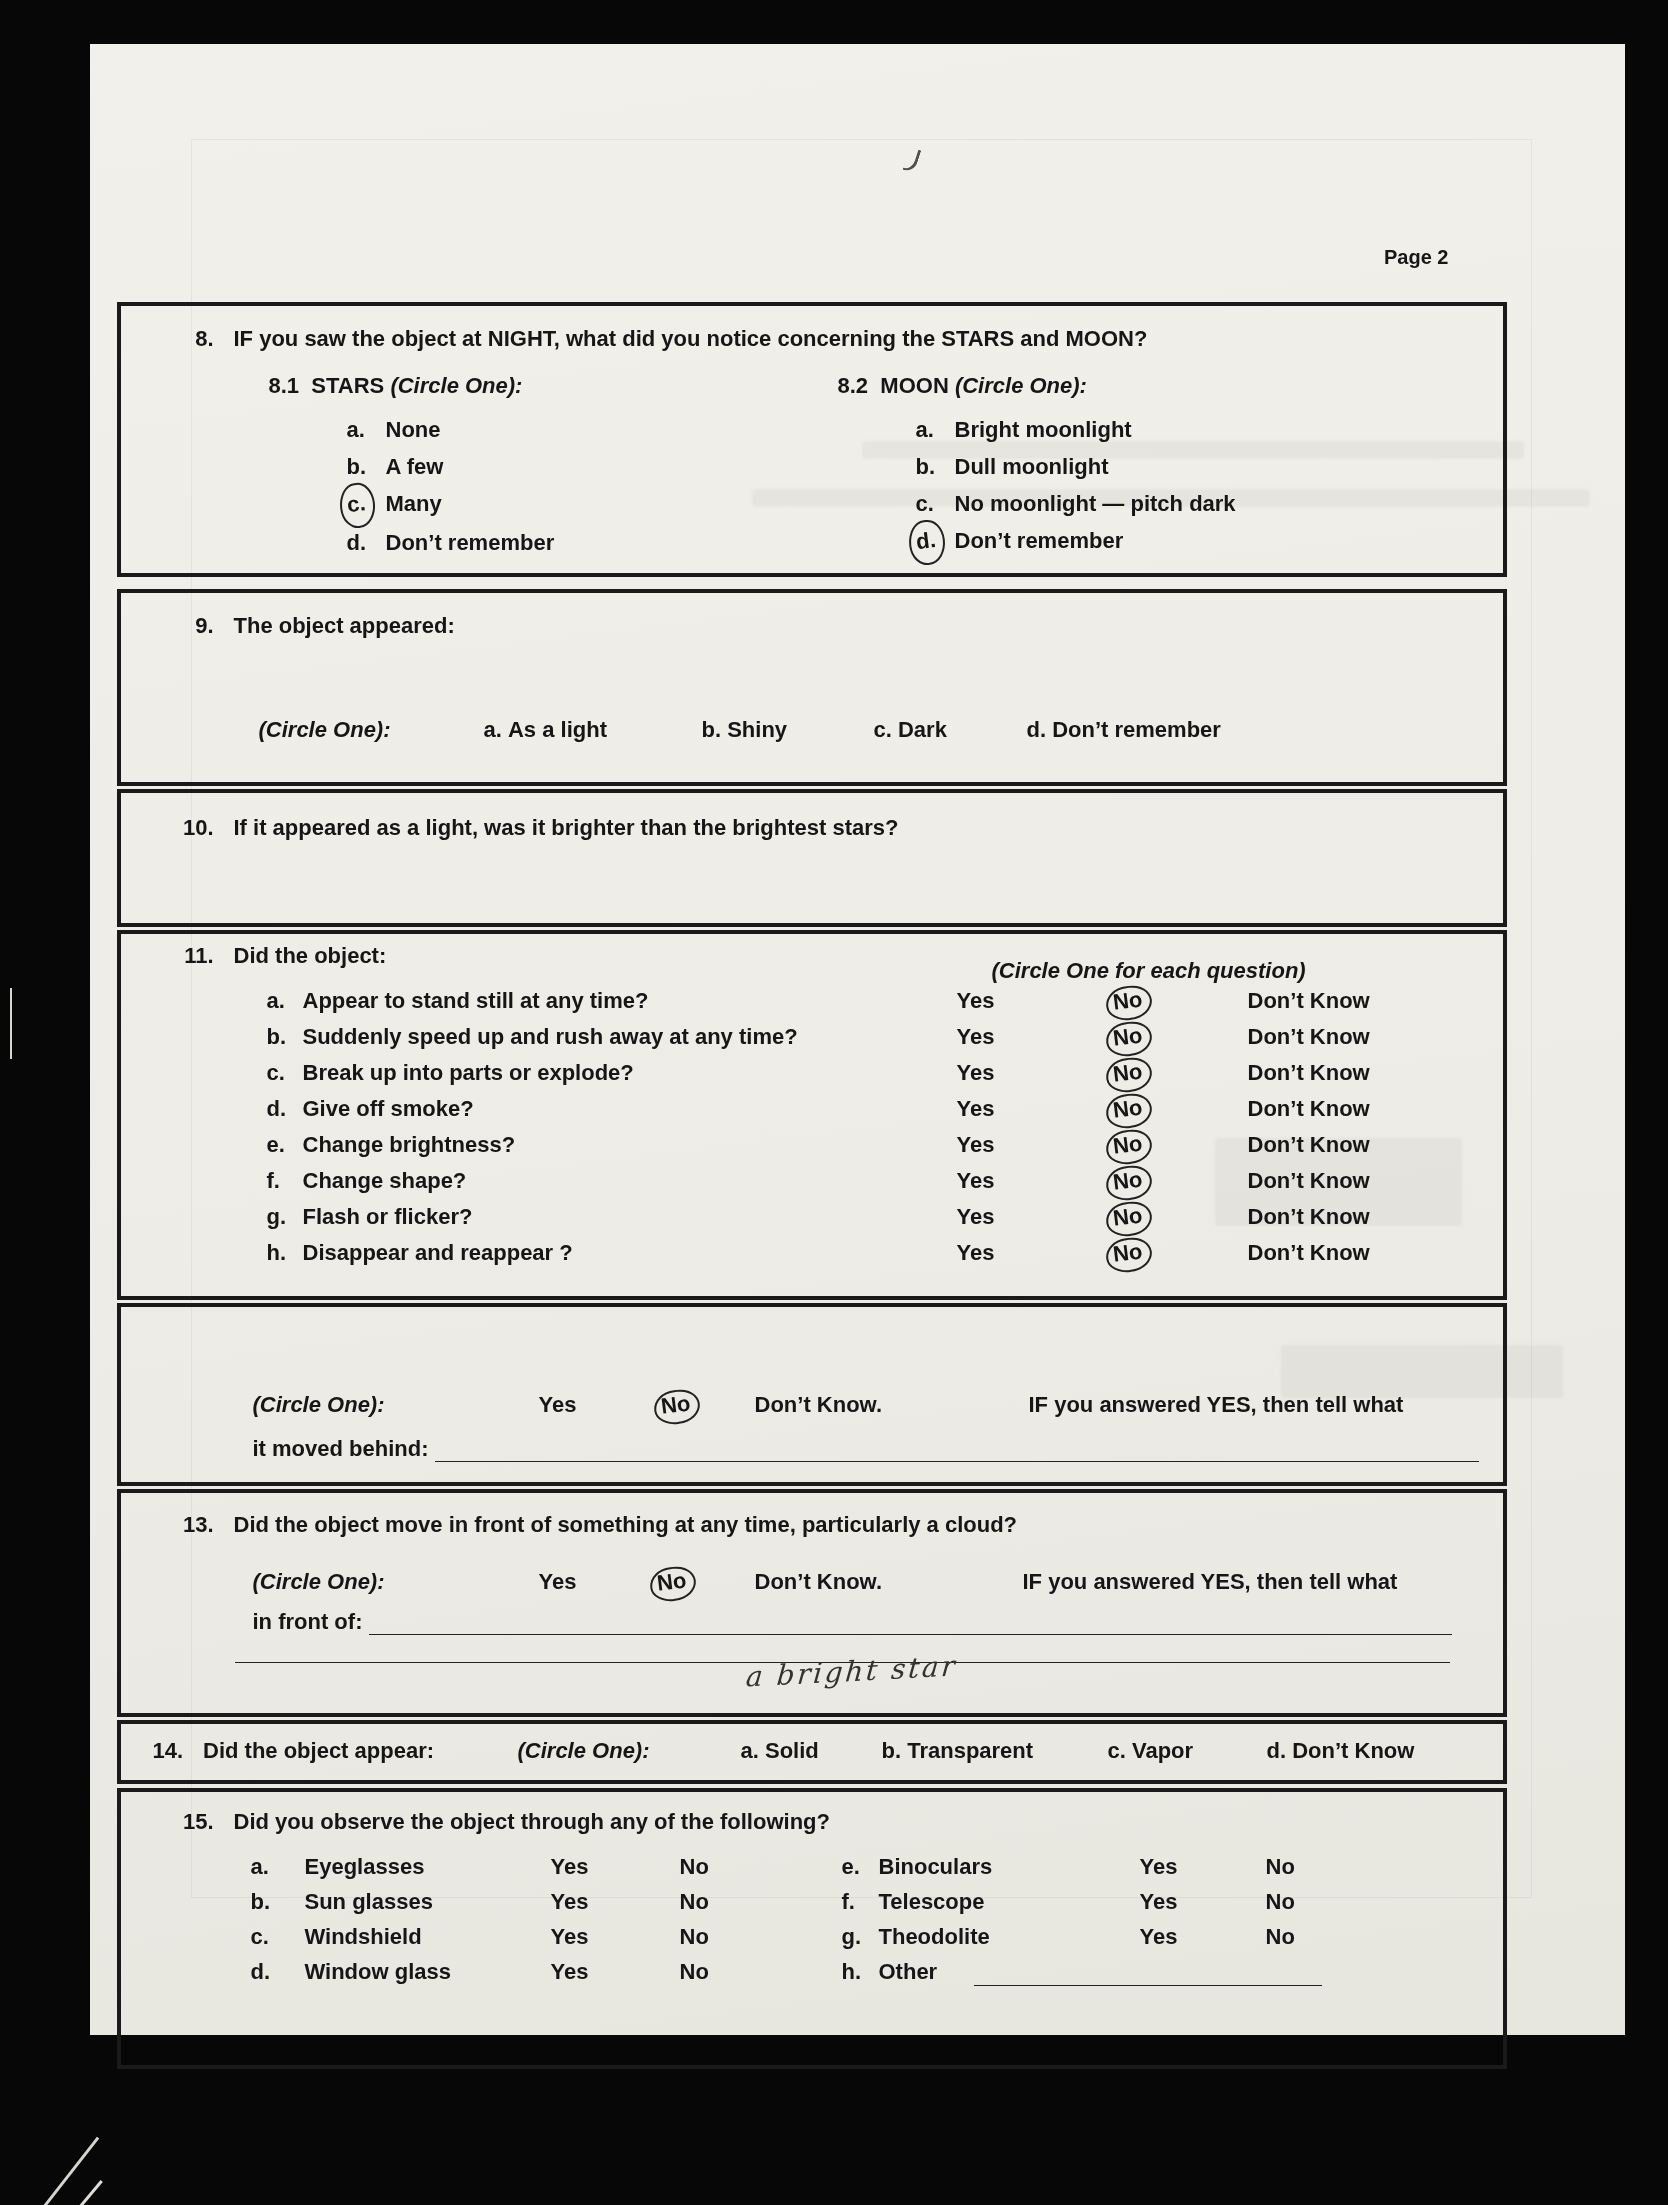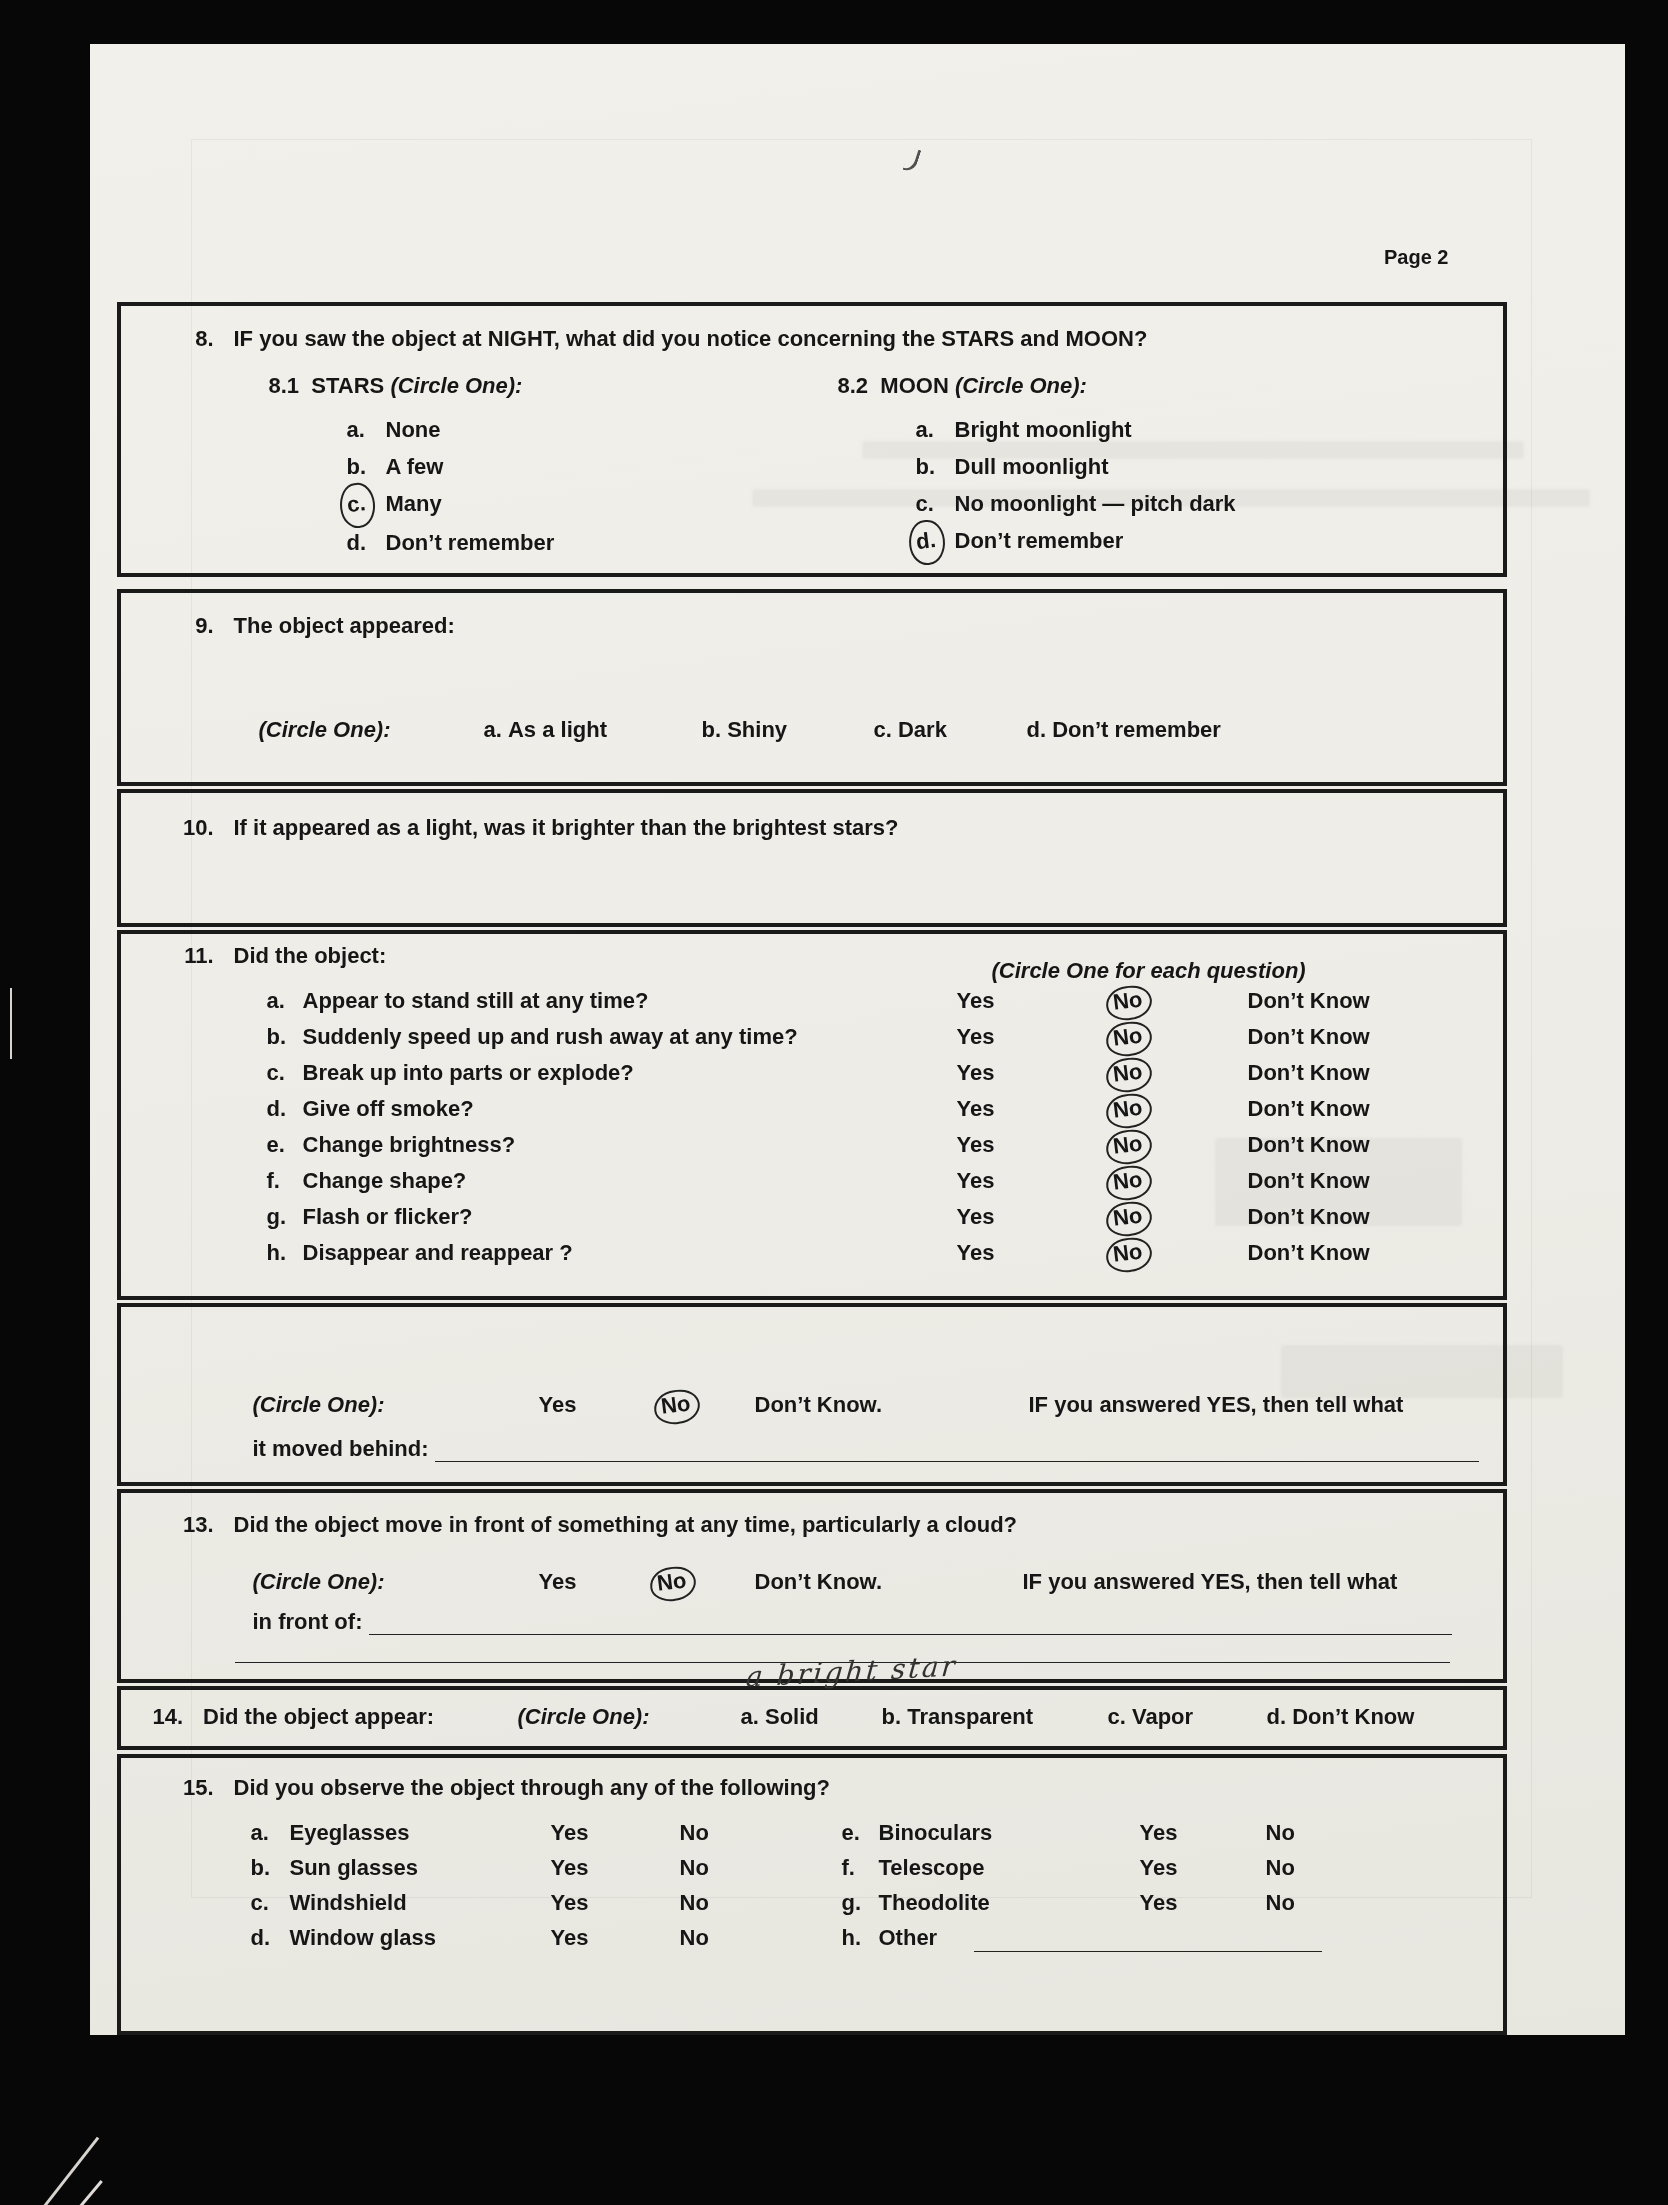--- a/index.html
+++ b/index.html
@@ -40,21 +40,21 @@
   .page-num { position:absolute; left:1294px; top:202px; font-size:20px; font-weight:bold; }
 
   
   .form { position:absolute; left:26.5px; top:258px; width:1390px; }
   .sec { border:4px solid #1a1a1a; margin-bottom:3.1px; position:relative; white-space:nowrap; }
   .s8  { height:275px; }
   .s9  { height:197px;margin-top:12px; }
   .s10 { height:138px; }
   .s11 { height:370px; }
   .s12 { height:183px; }
-  .s13 { height:194px; }
+  .s13 { height:228px; }
   .s14 { height:64px;text-decoration:underline; }
   .s15 { height:281px; }
 
   .q-line { padding-top:20px; padding-left:49px; font-size:22px; font-weight:bold; }
   .q-num  { display:inline-block; min-width:44px; text-align:right; margin-right:20px; }
   .it { font-style:italic; }
 
   
   .q8col { position:absolute; top:67px; font-size:22px; font-weight:bold; }
   .q8col.stars { left:148px; }
@@ -126,21 +126,21 @@
   .q14-a  { left:620px; }
   .q14-b  { left:761px; }
   .q14-c  { left:987px; }
   .q14-d  { left:1146px; }
 
   
   .s15 .q-line { padding-top:17.6px; }
   .q15-rows { margin-top:18.5px; }
   .q15-row { position:relative; height:35px; font-size:22px; font-weight:bold; }
   .q15-row span.pos { position:absolute; top:0; }
-  .lA { left:130px; } .tA { left:169px; } .yA { left:430px; } .nA { left:559px; }
+  .lA { left:130px; } .tA { left:184px; } .yA { left:430px; } .nA { left:559px; }
   .lB { left:721px; } .tB { left:758px; } .yB { left:1019px; } .nB { left:1145px; }
   .h-line { position:absolute; left:853px; width:348px; top:25.6px; border-bottom:1.8px solid #222; height:1.8px; }
 </style>
 </head>
 <body>
 
 <div class="paper">
   <div class="ghost-edge"></div>
   <div class="ghost-smudge gs1"></div>
   <div class="ghost-smudge gs2"></div>

